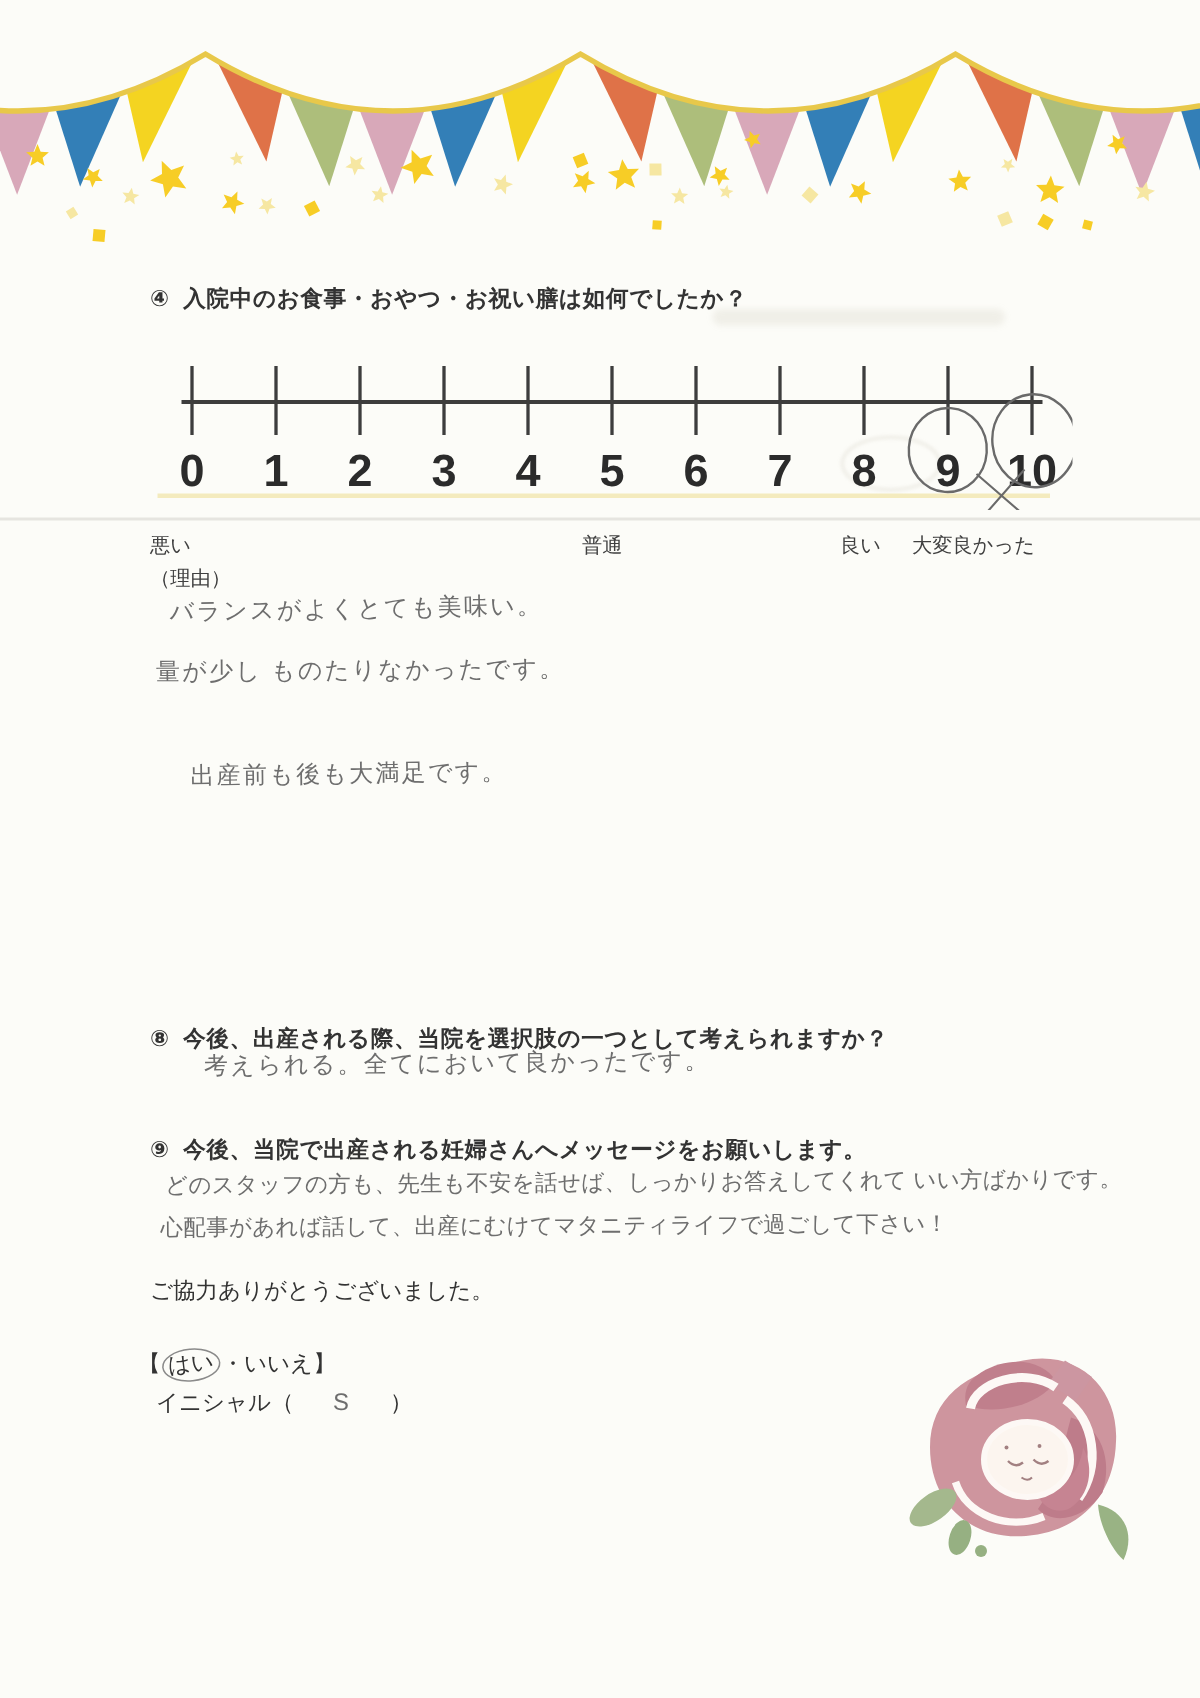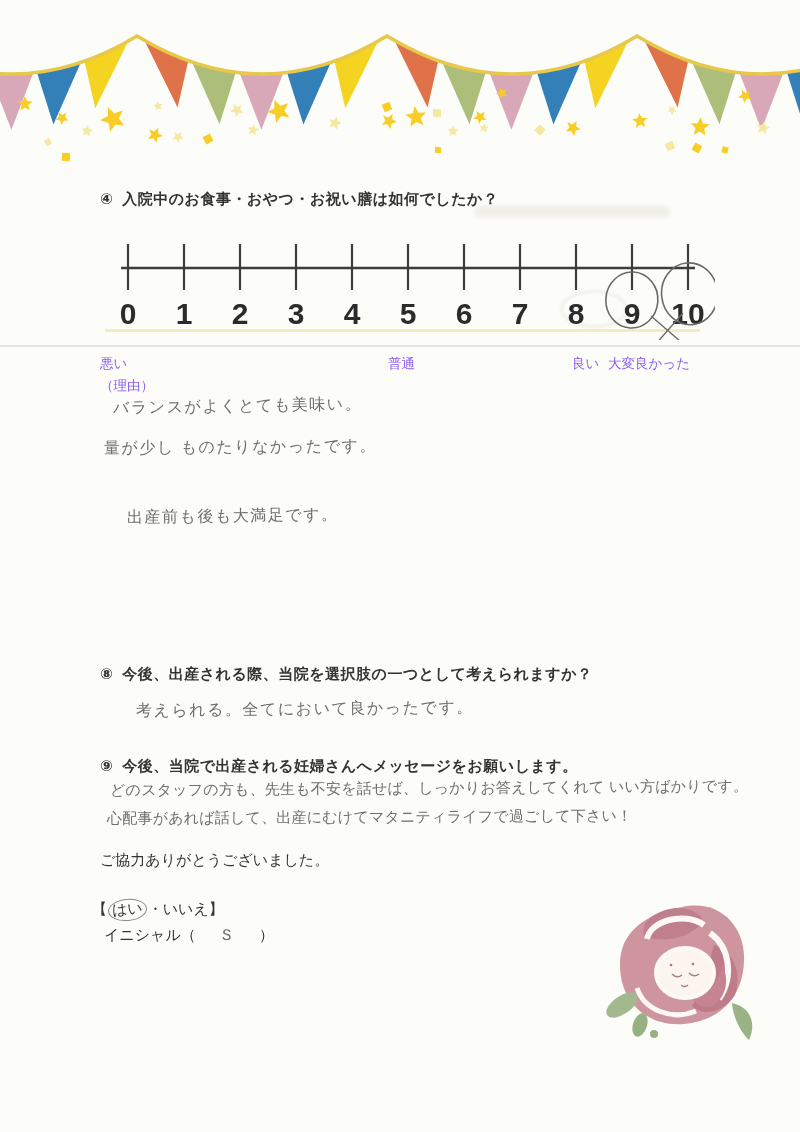--- a/index.html
+++ b/index.html
@@ -7,22 +7,22 @@
     position:relative;width:800px;height:1132px;margin:0 auto;
     background:#fcfcf8;overflow:hidden;
     font-family:"Liberation Sans","DejaVu Sans",sans-serif;
   }
   svg{position:absolute;display:block;}
   #banner-svg{left:0;top:0;}
   #scale-svg{left:95px;top:222px;}
   #rose-svg{left:592px;top:893px;opacity:.9;}
   .q{position:absolute;font-size:15px;font-weight:600;color:#333;white-space:nowrap;letter-spacing:.5px;}
   .qnum{margin-right:9px;}
-  .slabel{position:absolute;font-size:13.5px;color:#8b5cf6;white-space:nowrap;}
-  .plain{position:absolute;font-size:15px;color:#333;white-space:nowrap;font-family:Liberation Mono, monospace;}
+  .slabel{position:absolute;font-size:13.5px;color:#404040;white-space:nowrap;}
+  .plain{position:absolute;font-size:15px;color:#333;white-space:nowrap;}
   .hand{position:absolute;color:#6e6e6e;font-size:16px;white-space:nowrap;letter-spacing:1.5px;}
   .hand.small{font-size:15px;letter-spacing:.2px;}
   .hr-gray{position:absolute;left:0;top:345px;width:800px;height:2px;background:#e6e5e0;}
   .smudge{position:absolute;pointer-events:none;}
   .s1{left:475px;top:206px;width:195px;height:11px;background:rgba(160,150,122,.12);border-radius:6px;filter:blur(2px);}
   .s2{left:560px;top:290px;width:62px;height:32px;border:3px solid rgba(160,150,130,.10);border-radius:50%;filter:blur(1px);}
   .hand-circle{
     display:inline-block;border:1.4px solid #8a8a8a;border-radius:50%;
     padding:0 3px 1px 3px;transform:rotate(-5deg);margin:0 1px;
   }
@@ -130,32 +130,32 @@
       <rect x="10" y="107" width="595" height="3" fill="#f4ebbe"></rect>
       <ellipse cx="537" cy="78" rx="26" ry="28" fill="none" stroke="#6a6a6a" stroke-width="1.6" transform="rotate(4 537 76)"></ellipse>
       <ellipse cx="595" cy="72" rx="28" ry="31" fill="none" stroke="#6a6a6a" stroke-width="1.6" transform="rotate(-6 593 76)"></ellipse>
       <path d="M556,94 L593,126 M588,91 L552,132" stroke="#6a6a6a" stroke-width="1.4" fill="none"></path>
     </svg>
 
   <div class="hr-gray"></div>
 
   <span class="slabel" style="left:100px;top:355px">悪い</span>
   <span class="slabel" style="left:388px;top:355px">普通</span>
-  <span class="slabel" style="left:572px;top:355px">良い</span>
+  <span class="slabel" style="left:560px;top:355px">良い</span>
   <span class="slabel" style="left:608px;top:355px">大変良かった</span>
 
   <span class="slabel" style="left:100px;top:377px">（理由）</span>
 
   <div class="hand" style="left:113px;top:396px;transform:rotate(-1deg)">バランスがよくとても美味い。</div>
   <div class="hand" style="left:104px;top:437px;transform:rotate(-0.5deg)">量が少し ものたりなかったです。</div>
 
   <div class="hand" style="left:127px;top:506px;transform:rotate(-0.8deg)">出産前も後も大満足です。</div>
 
 
-  <div class="q" style="left:100px;top:665px">
+  <div class="q" style="left:100px;top:683px">
     <span class="qnum">⑧</span><span>今後、出産される際、当院を選択肢の一つとして考えられますか？</span>
   </div>
   <div class="hand" style="left:136px;top:699px;transform:rotate(-0.6deg)">考えられる。全てにおいて良かったです。</div>
 
   <div class="q" style="left:100px;top:757px">
     <span class="qnum">⑨</span><span>今後、当院で出産される妊婦さんへメッセージをお願いします。</span>
   </div>
   <div class="hand small" style="left:110px;top:779px;transform:rotate(-0.4deg)">どのスタッフの方も、先生も不安を話せば、しっかりお答えしてくれて いい方ばかりです。</div>
   <div class="hand small" style="left:107px;top:808px;transform:rotate(-0.3deg)">心配事があれば話して、出産にむけてマタニティライフで過ごして下さい！</div>
 

